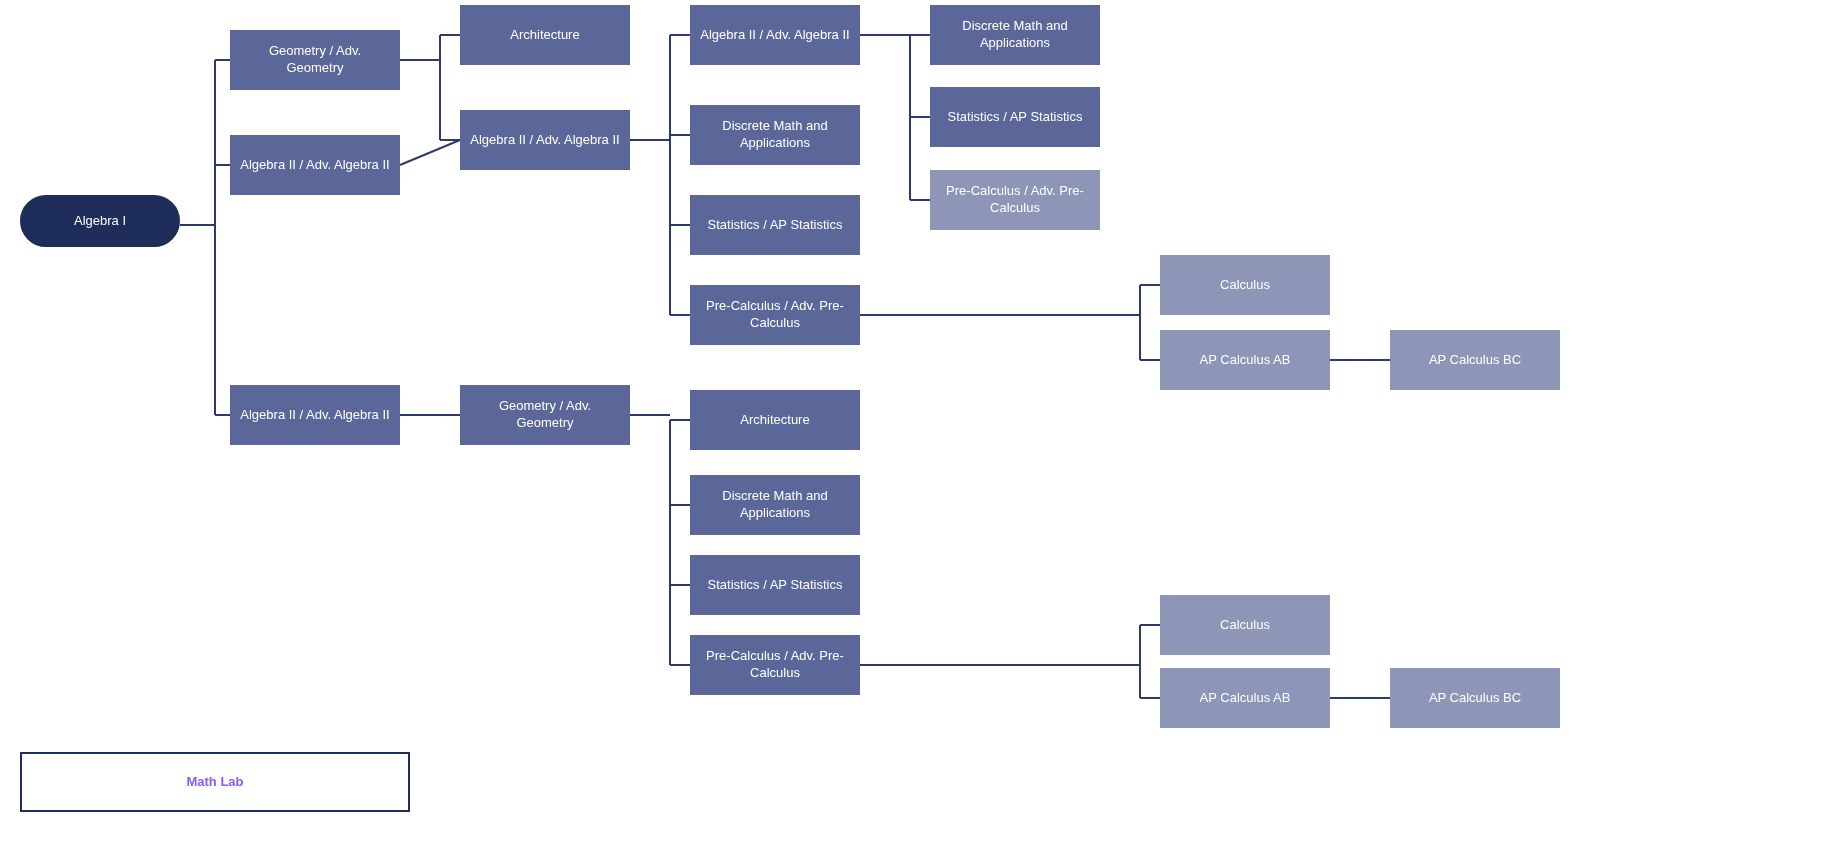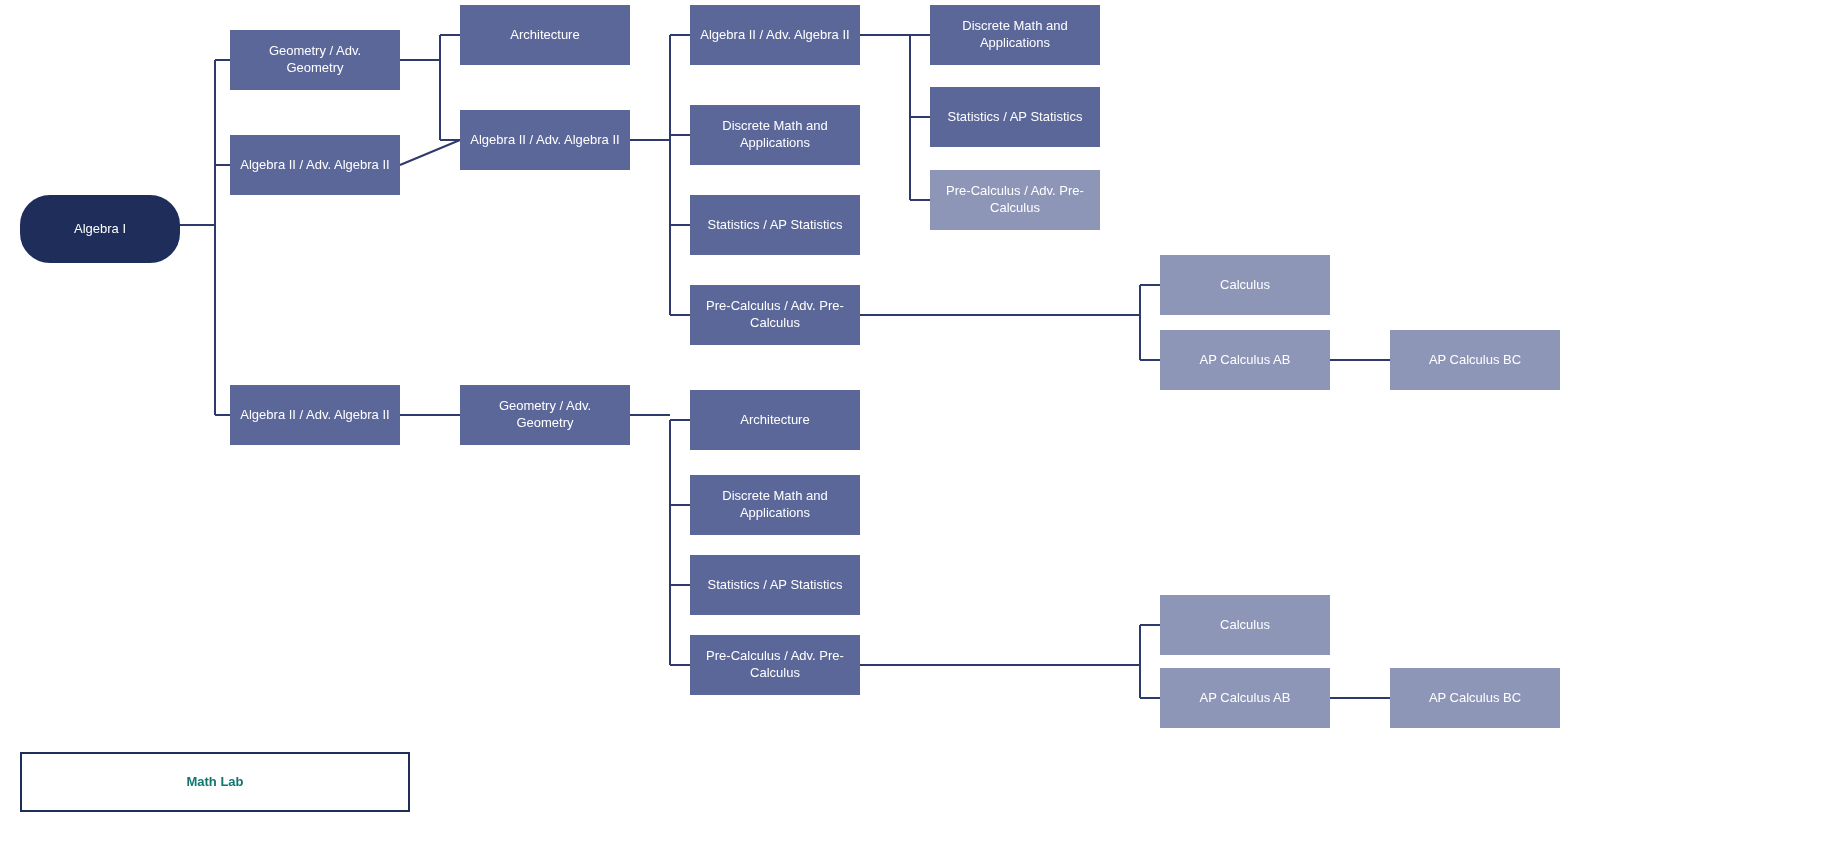--- a/index.html
+++ b/index.html
@@ -114,21 +114,21 @@
     <line x1="670" y1="665" x2="690" y2="665"></line>
 
     <line x1="860" y1="665" x2="1140" y2="665"></line>
     <line x1="1140" y1="625" x2="1140" y2="698"></line>
     <line x1="1140" y1="625" x2="1160" y2="625"></line>
     <line x1="1140" y1="698" x2="1160" y2="698"></line>
 
     <line x1="1330" y1="698" x2="1390" y2="698"></line>
   </svg>
 
-  <div class="node node-dark" style="left:20px;top:195px;width:160px;height:68px;border-radius:30px;">Algebra I</div>
+  <div class="node node-dark" style="left:20px;top:195px;width:160px;height:52px;border-radius:30px;">Algebra I</div>
 
   <div class="node node-mid" style="left:230px;top:30px;width:170px;height:60px;">Geometry /
 Adv. Geometry</div>
   <div class="node node-mid" style="left:230px;top:135px;width:170px;height:60px;">Algebra II /
 Adv. Algebra II</div>
   <div class="node node-mid" style="left:230px;top:385px;width:170px;height:60px;">Algebra II /
 Adv. Algebra II</div>
 
   <div class="node node-mid" style="left:460px;top:5px;width:170px;height:60px;">Architecture</div>
   <div class="node node-mid" style="left:460px;top:110px;width:170px;height:60px;">Algebra II /
@@ -161,14 +161,14 @@
 Adv. Pre-Calculus</div>
 
   <div class="node node-light" style="left:1160px;top:255px;width:170px;height:60px;">Calculus</div>
   <div class="node node-light" style="left:1160px;top:330px;width:170px;height:60px;">AP Calculus AB</div>
   <div class="node node-light" style="left:1390px;top:330px;width:170px;height:60px;">AP Calculus BC</div>
 
   <div class="node node-light" style="left:1160px;top:595px;width:170px;height:60px;">Calculus</div>
   <div class="node node-light" style="left:1160px;top:668px;width:170px;height:60px;">AP Calculus AB</div>
   <div class="node node-light" style="left:1390px;top:668px;width:170px;height:60px;">AP Calculus BC</div>
 
-  <div class="node node-outline" style="left:20px;top:752px;width:390px;height:60px;font-weight:bold;color:#0f766e;">Math Lab</div>
+  <div class="node node-outline" style="left:20px;top:752px;width:390px;height:60px;font-weight:bold;color:#8b5cf6;">Math Lab</div>
 </div>
 
 </body></html>

